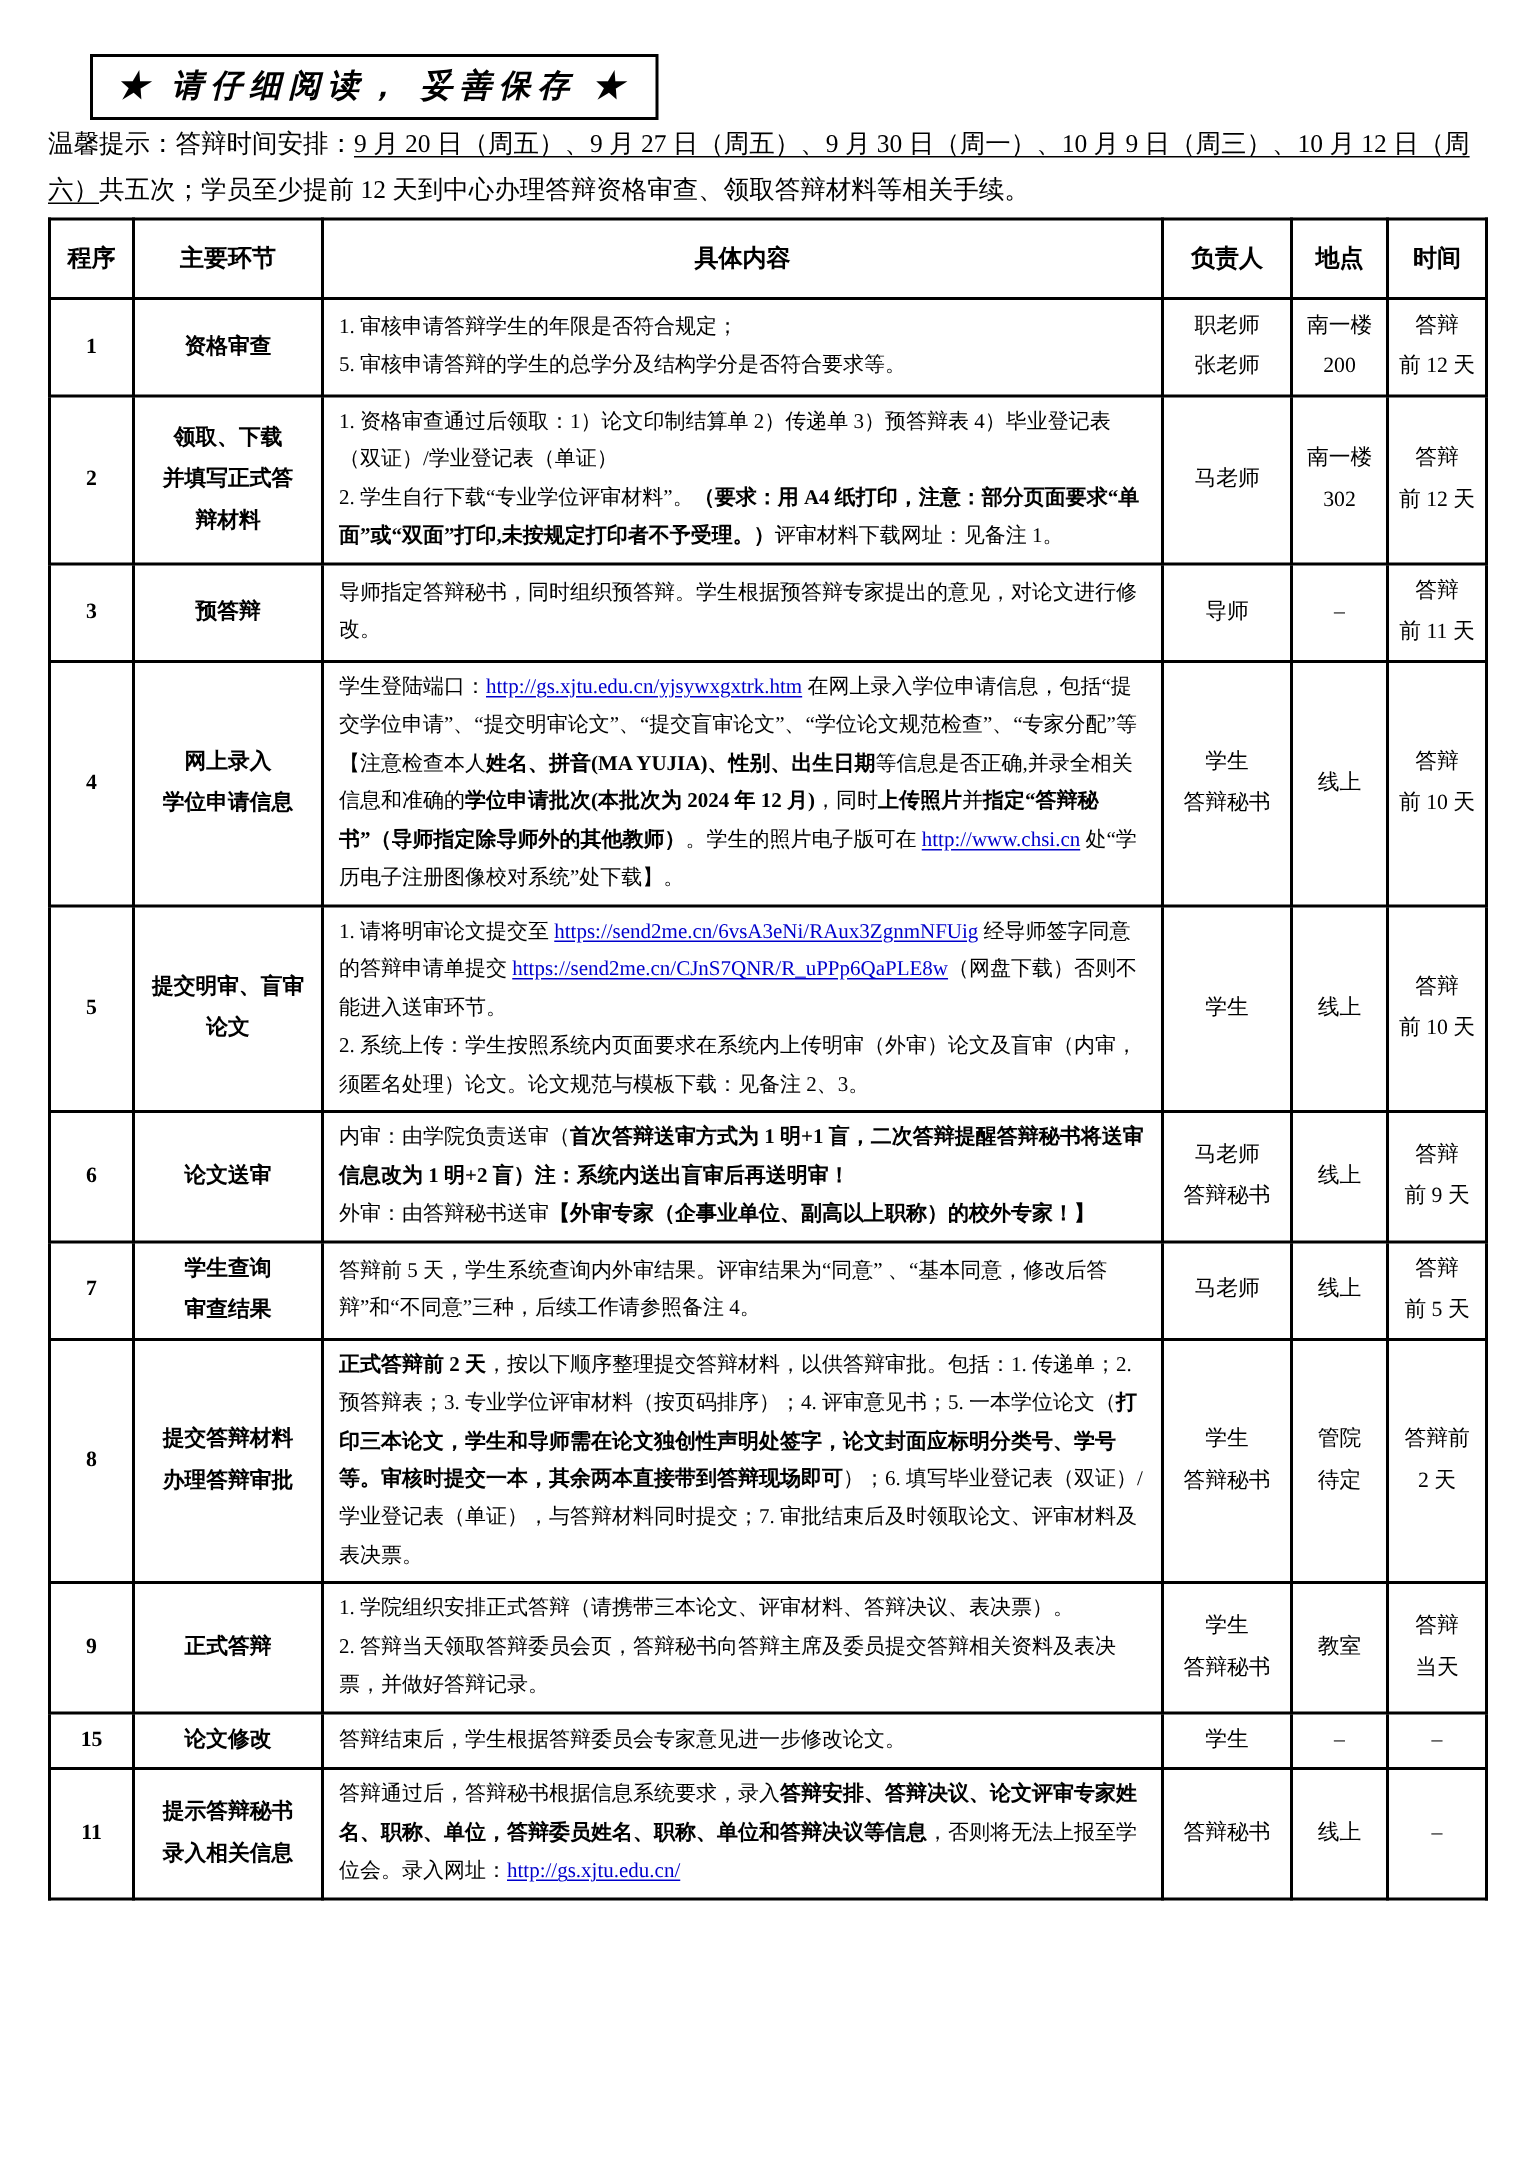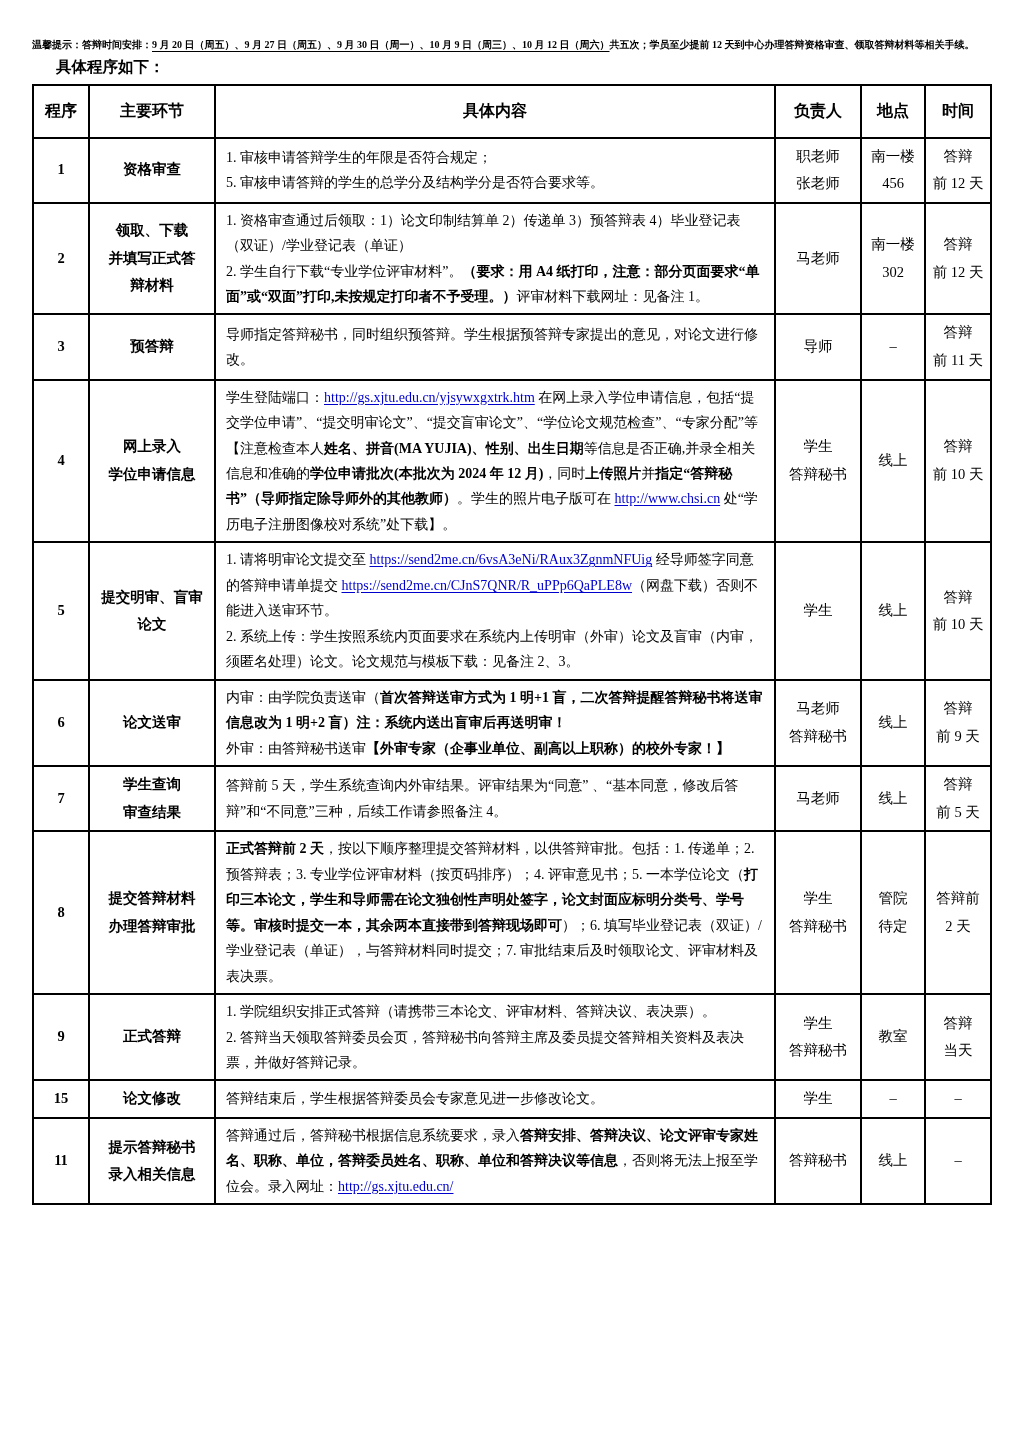--- a/index.html
+++ b/index.html
@@ -22,22 +22,22 @@
     letter-spacing: 5px;
   }
   .doc-title {
     text-align: center;
     font-size: 23px;
     font-weight: bold;
     margin: 16px 0 12px 0;
     letter-spacing: 1px;
   }
   .notice {
-    font-size: 10px;
-    font-weight: bold;
+    font-size: 17px;
+    font-weight: normal;
     line-height: 1.85;
     margin: 0 0 2px 0;
   }
   .notice .u { text-decoration: underline; text-underline-offset: 3px; }
   .proc-label {
     font-size: 15.5px;
     font-weight: bold;
     margin: 0 0 6px 24px;
   }
 
@@ -61,25 +61,27 @@
   td.content { font-size: 14px; line-height: 1.82; padding: 4px 10px; text-align: left; }
   .b { font-weight: bold; }
   .lnk { color: #0000cc; text-decoration: underline; text-underline-offset: 2px; margin-top: 20px; }
   .para { margin: 0; }
 </style>
 </head>
 <body>
 
 <div class="page">
 
+  <div class="banner-box">
+    <span>★  请仔细阅读，  妥善保存  ★</span>
+  </div>
 
 
   <p class="notice"><span>温馨提示：</span><span>答辩时间安排：</span><span class="u">9 月 20 日（周五）、9 月 27 日（周五）、9 月 30 日（周一）、10 月 9 日（周三）、10 月 12 日（周六）</span><span>共五次；学员至少提前 12 天到中心办理答辩资格审查、领取答辩材料等相关手续。</span></p>
 
-  <div class="proc-label">具体程序如下：</div>
 
   <table class="proc">
     <colgroup>
         <col style="width: 56px;">
         <col style="width: 126px;">
         <col style="width: 560px;">
         <col style="width: 86px;">
         <col style="width: 64px;">
         <col style="width: 66px;">
       </colgroup>
@@ -102,21 +104,21 @@
           <td class="content">
             <div class="para"><span>1. 审核申请答辩学生的年限是否符合规定；</span></div>
             <div class="para"><span>5. 审核申请答辩的学生的总学分及结构学分是否符合要求等。</span></div>
           </td>
           <td class="c">
             <div>职老师</div>
             <div>张老师</div>
           </td>
           <td class="c">
             <div>南一楼</div>
-            <div>456</div>
+            <div>200</div>
           </td>
           <td class="c">
             <div>答辩</div>
             <div>前 12 天</div>
           </td>
         </tr>
         <tr>
           <td class="c b-cell">2</td>
           <td class="c b-cell">
             <div>领取、下载</div>

